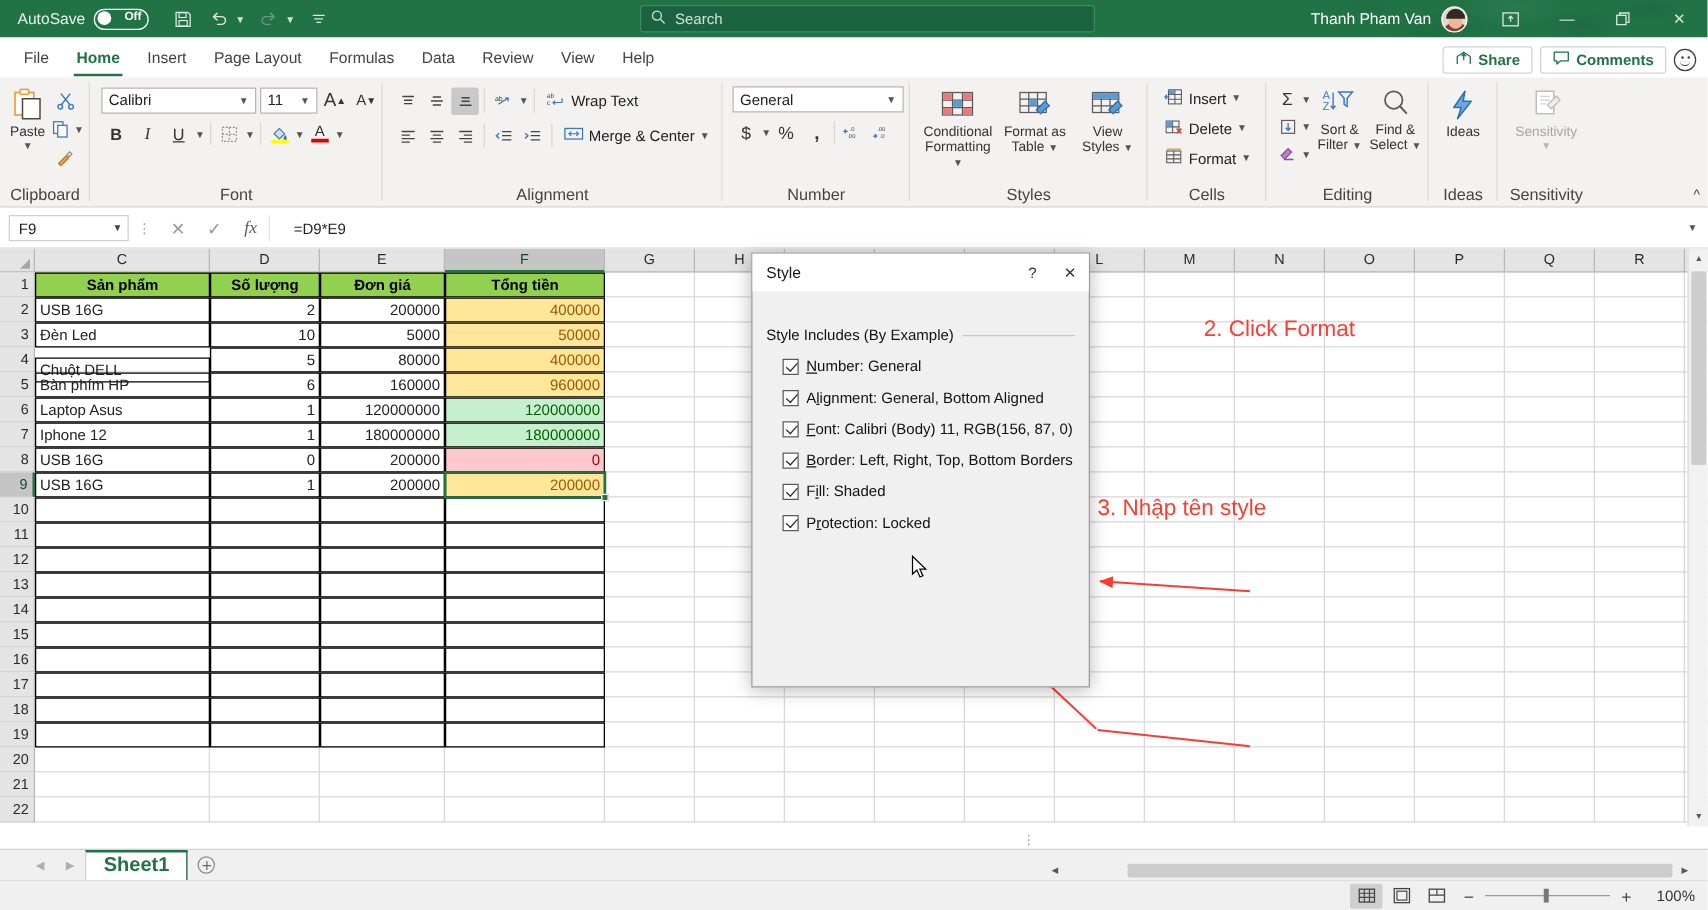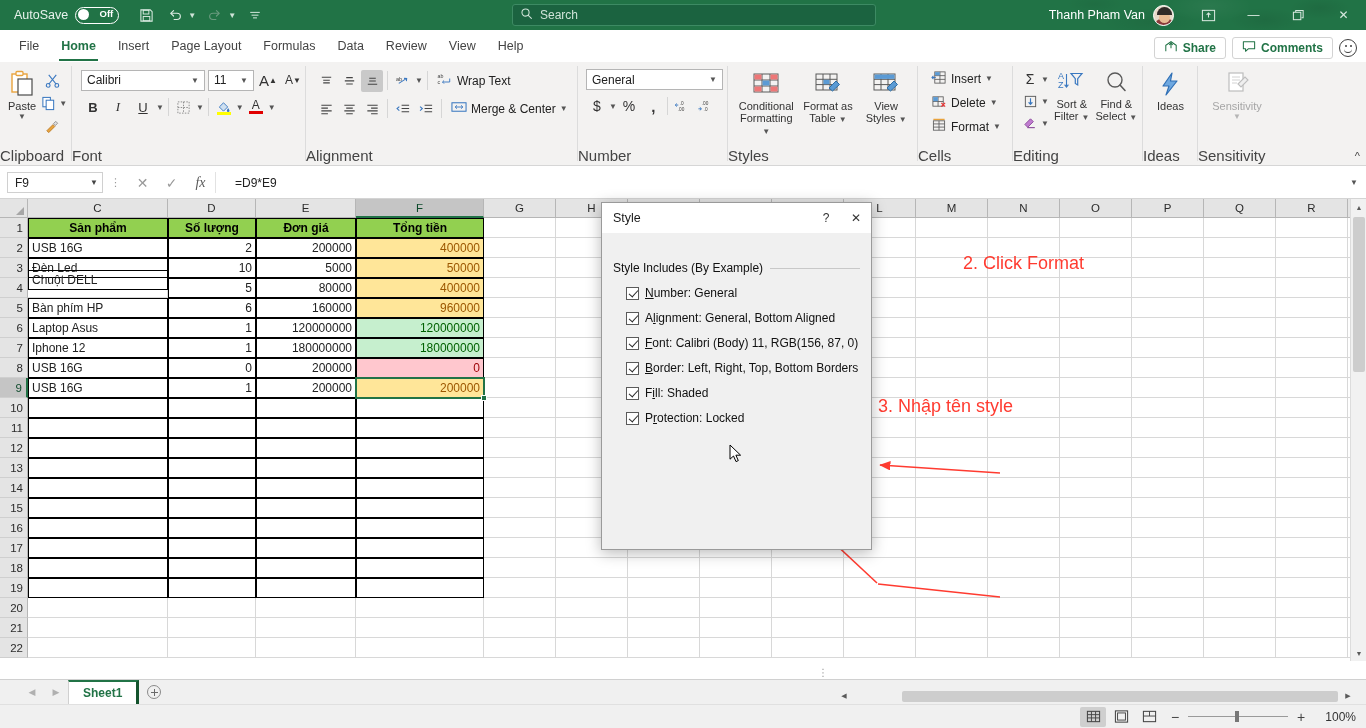--- a/index.html
+++ b/index.html
@@ -98,21 +98,21 @@
 
   
   #ribbon{
     position:absolute; left:0; top:62px; width:1366px; height:104px;
     background:#f3f2f1; border-bottom:1px solid #d6d6d6;
     display:flex;
   }
   .grp{ position:relative; height:103px; padding:3px 0 0 0; display:flex; flex-direction:column; }
   .grp .body{ flex:1; display:flex; align-items:flex-start; padding:2px 5px 0 5px; }
   .grp .gname{
-    height:17px; line-height:15px; font-size:15px; color:#444;
+    height:17px; line-height:15px; text-align:center; font-size:13px; color:#444;
     position:relative;
   }
   .grp:after{
     content:''; position:absolute; right:0; top:4px; bottom:4px; width:1px; background:#dcdcdc;
   }
   .grp.nosep:after{ display:none; }
 
   .bigbtn{
     width:46px; display:flex; flex-direction:column; align-items:center;
     padding-top:3px; cursor:pointer; border-radius:3px; font-size:11px; color:#333;
@@ -246,23 +246,23 @@
   #vsb .thumb{ position:absolute; left:2px; top:18px; width:12px; height:155px; background:#cdcdcd; border-radius:2px; cursor:pointer;}
   #hsb{ position:absolute; left:0; bottom:24px; width:1350px; height:16px; z-index:20; display:flex; align-items:center;}
 
   
   #sheetbar{
     position:absolute; left:0; top:679px; width:1366px; height:25px; background:#f0f0f0;
     display:flex; align-items:flex-end; border-top:1px solid #d0d0d0;
   }
   .navarr{ width:24px; height:24px; display:flex; align-items:center; justify-content:center; color:#b0b0b0; font-size:9px; cursor:pointer;}
   .stab{
-    height:24px; padding:0 14px; display:flex; align-items:center; font-size:12px;
+    height:24px; padding:0 14px; display:flex; align-items:center; font-size:16px;
     color:#217346; font-weight:bold; background:#fff; border-top:2px solid #217346;
-    border-left:1px solid #d0d0d0; border-right:3px solid #14532d; cursor:pointer;
+    border-left:1px solid #d0d0d0; border-right:1px solid #14532d; cursor:pointer;
   }
   .addsheet{
     width:30px; height:24px; display:flex; align-items:center; justify-content:center; cursor:pointer;
   }
   .plusc{ width:14px; height:14px; border-radius:50%; border:1.3px solid #8a8a8a; position:relative; }
   .plusc:before,.plusc:after{ content:''; position:absolute; background:#6a6a6a;}
   .plusc:before{ left:3px; top:5.7px; width:7px; height:1.3px;}
   .plusc:after{ top:3px; left:5.7px; height:7px; width:1.3px;}
   #statusbar{
     position:absolute; left:0; top:704px; width:1366px; height:24px; background:#f0f0f0;
@@ -1225,21 +1225,21 @@
       <div class="cell hdr" style="left: 228px; width: 100px; top: 0px;">Đơn giá</div>
       <div class="cell hdr" style="left: 328px; width: 128px; top: 0px;">Tổng tiền</div>
       <div class="cell bord" style="left: 0px; width: 140px; top: 20px;">USB 16G</div>
       <div class="cell bord r" style="left: 140px; width: 88px; top: 20px;">2</div>
       <div class="cell bord r" style="left: 228px; width: 100px; top: 20px;">200000</div>
       <div class="cell bord r yel" style="left: 328px; width: 128px; top: 20px;">400000</div>
       <div class="cell bord" style="left: 0px; width: 140px; top: 40px;">Đèn Led</div>
       <div class="cell bord r" style="left: 140px; width: 88px; top: 40px;">10</div>
       <div class="cell bord r" style="left: 228px; width: 100px; top: 40px;">5000</div>
       <div class="cell bord r yel" style="left: 328px; width: 128px; top: 40px;">50000</div>
-      <div class="cell bord" style="left: 0px; width: 140px; top: 52px;">Chuột DELL</div>
+      <div class="cell bord" style="left: 0px; width: 140px; top: 68px;">Chuột DELL</div>
       <div class="cell bord r" style="left: 140px; width: 88px; top: 60px;">5</div>
       <div class="cell bord r" style="left: 228px; width: 100px; top: 60px;">80000</div>
       <div class="cell bord r yel" style="left: 328px; width: 128px; top: 60px;">400000</div>
       <div class="cell bord" style="left: 0px; width: 140px; top: 80px;">Bàn phím HP</div>
       <div class="cell bord r" style="left: 140px; width: 88px; top: 80px;">6</div>
       <div class="cell bord r" style="left: 228px; width: 100px; top: 80px;">160000</div>
       <div class="cell bord r yel" style="left: 328px; width: 128px; top: 80px;">960000</div>
       <div class="cell bord" style="left: 0px; width: 140px; top: 100px;">Laptop Asus</div>
       <div class="cell bord r" style="left: 140px; width: 88px; top: 100px;">1</div>
       <div class="cell bord r" style="left: 228px; width: 100px; top: 100px;">120000000</div>

